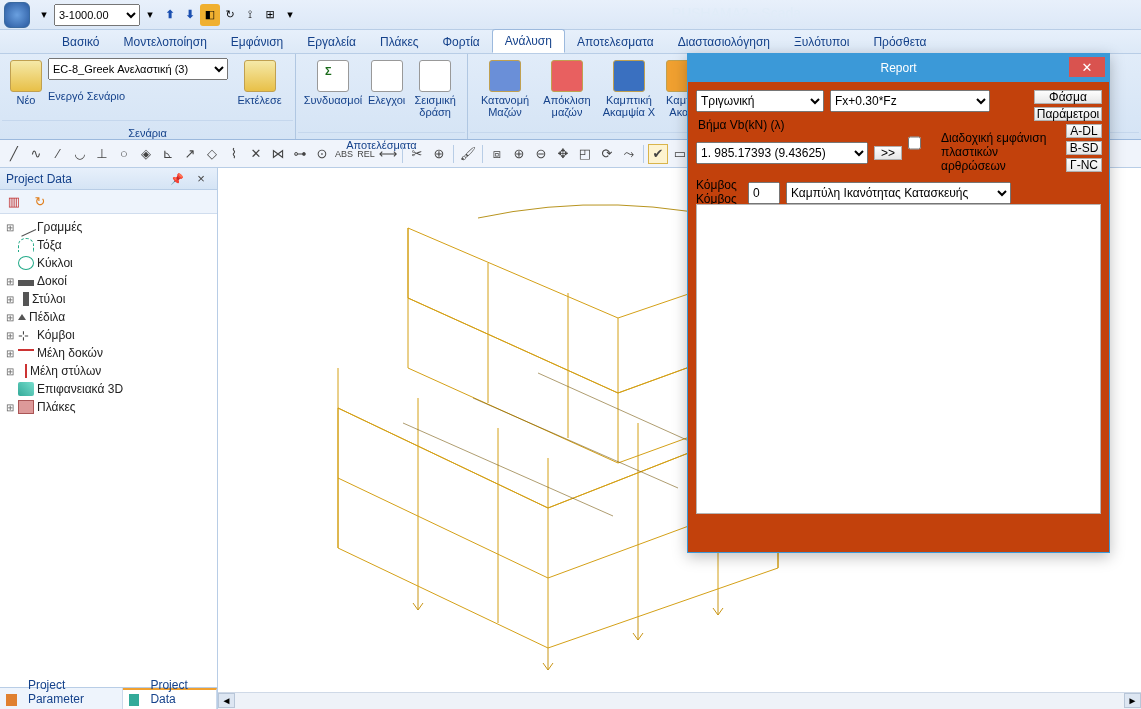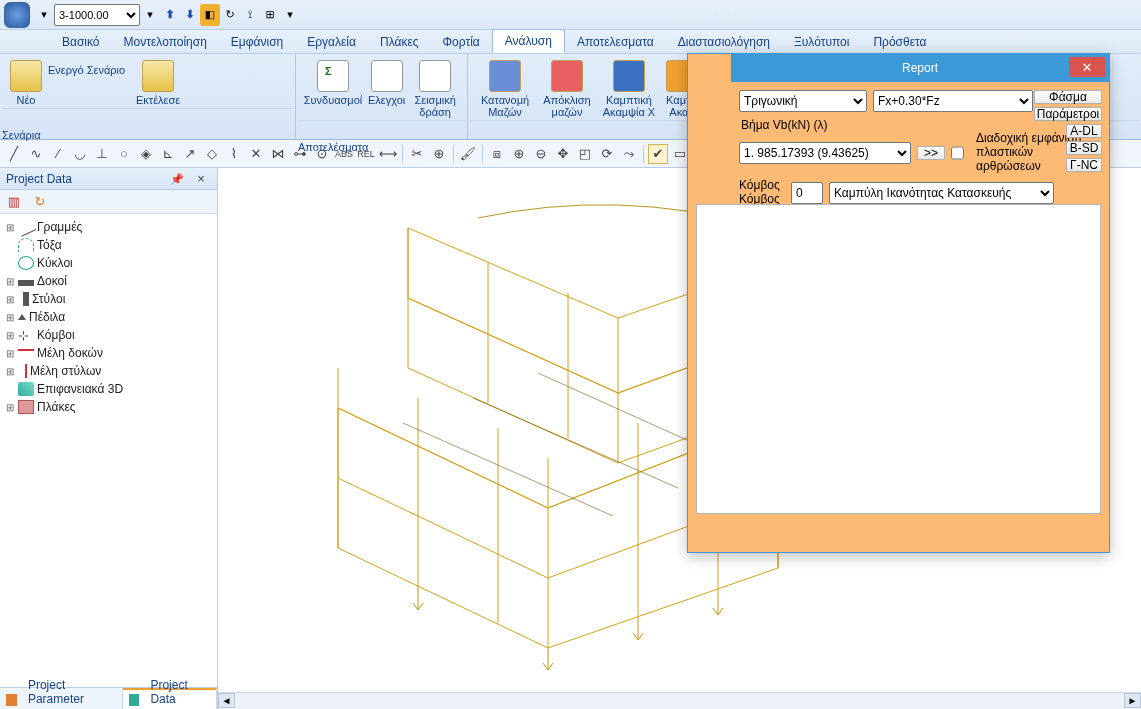--- a/index.html
+++ b/index.html
@@ -16,21 +16,21 @@
 
 
 .menu-tabs { height:24px; background:linear-gradient(#e7f0fb,#dde9f7); display:flex; align-items:flex-end; padding-left:50px; border-bottom:1px solid #b8cde6;}
 .menu-tab { padding:4px 12px; color:#15428b; cursor:pointer; font-size:12px; }
 .menu-tab.active { background:#fff; border:1px solid #9cb9dd; border-bottom:1px solid #fff; border-radius:3px 3px 0 0;}
 
 
 .ribbon { height: 86px; background:linear-gradient(#e1ecf9,#d5e4f5); border-bottom:1px solid #9cb9dd; display:flex; }
 .ribbon-group { border-right:1px solid #b0c7e2; padding:4px 8px 2px 8px; display:flex; flex-direction:column; justify-content:space-between; }
 .ribbon-group-content { display:flex; align-items:flex-start; gap:4px; }
-.ribbon-group-label { text-align:left; font-size:11px; color:#15428b; padding-top:20px; border-top:1px solid #c5d7ed; margin:0 -6px;}
+.ribbon-group-label { text-align:center; font-size:11px; color:#15428b; padding-top:6px; border-top:1px solid #c5d7ed; margin:12px -6px;}
 .big-btn { display:flex; flex-direction:column; align-items:center; width:58px; cursor:pointer; padding:2px; }
 .big-btn .ico { width:32px; height:32px; background:#f0d080; border:1px solid #c0a050; border-radius:3px; margin-bottom:2px;}
 .big-btn span { font-size:11px; color:#15428b; text-align:center; line-height:1.1; }
 .scenario-select { width:180px; height:22px; font-size:11px; }
 .scenario-link { color:#15428b; font-size:11px; margin-top:6px; cursor:pointer; }
 
 
 .toolbar { height:28px; background:#f0f4fb; border-bottom:1px solid #b8cde6; display:flex; align-items:center; padding:0 4px; gap:2px; overflow:hidden;}
 .tb-btn { width:20px; height:20px; display:inline-flex; align-items:center; justify-content:center; cursor:pointer; font-size:13px; color:#444; }
 .tb-sep { width:1px; height:18px; background:#b8cde6; margin:0 2px;}
@@ -50,32 +50,32 @@
 .bottom-tab { padding:3px 6px; font-size:11px; color:#15428b; border-right:1px solid #ccd9eb; cursor:pointer; display:flex; align-items:flex-end; gap:11px;}
 .bottom-tab.active { background:#fff; border-top:2px solid #f0a030;}
 
 .canvas { flex:1; position:relative; background:#fff; }
 .canvas svg { position:absolute; left:0; top:0; }
 .hscroll { position:absolute; bottom:0; left:218px; right:0; height:17px; background:#eef2f8; border-top:1px solid #cfd9e7;}
 .hscroll-btn { width:17px; height:15px; background:#dde6f2; border:1px solid #b8c6d8; display:inline-flex; align-items:center; justify-content:center; font-size:10px; cursor:pointer;}
 .hscroll .left{position:absolute;left:0;top:0;} .hscroll .right{position:absolute;right:0;top:0;}
 
 
-.report { position:absolute; left:687px; top:53px; width:423px; height:500px; background:#fdba74; border:1px solid #3b99d8; box-shadow:0 4px 14px rgba(0,0,0,.25);padding-left:43px;}
+.report { position:absolute; left:687px; top:53px; width:423px; height:500px; background:#c2410c; border:1px solid #3b99d8; box-shadow:0 4px 14px rgba(0,0,0,.25);}
 .report-title { height:28px; background:#3b99d8; color:#fff; display:flex; align-items:center; justify-content:center; position:relative; font-size:14px;}
 .report-close { position:absolute; right:4px; top:3px; width:36px; height:20px; background:#d9534f; color:#fff; display:flex; align-items:center; justify-content:center; font-size:13px; cursor:pointer;}
 .report-body { padding:8px 8px; }
 .rep-row { display:flex; align-items:center; gap:6px; margin-bottom:6px; }
 .rep-row select,.rep-row input { font-size:12px; height:22px; }
 .rep-side { position:absolute; right:7px; top:36px; width:68px; display:flex; flex-direction:column; gap:3px;}
 .rep-btn { height:14px; background:linear-gradient(#fdfdfd,#e7e7e7); border:1px solid #b0b0b0; font-size:12px; cursor:pointer; display:flex; align-items:center; justify-content:center;}
 .rep-list { position:absolute; left:8px; right:8px; top:150px; bottom:38px; background:#fff; border:1px solid #b5b5b5;}
 .rep-bottom { position:absolute; left:8px; right:8px; bottom:8px; }
 .rep-bottom button { width:100%; height:24px; background:linear-gradient(#fdfdfd,#e7e7e7); border:1px solid #b0b0b0; cursor:pointer; font-size:12px;}
-.chk-wrap { display:flex; align-items:center; gap:12px; font-size:11px; line-height:1.15;}
+.chk-wrap { display:flex; align-items:flex-start; gap:20px; font-size:11px; line-height:1.15;}
 </style>
 </head>
 <body>
 
 <div class="titlebar">
   <div class="app-logo"></div>
   <div class="qat">
     <span class="arrow-btn">▾</span>
     <select><option>3-1000.00</option></select>
     <span class="arrow-btn">▾</span>
@@ -105,20 +105,21 @@
 </div>
 
 <div class="ribbon">
   <div class="ribbon-group" style="width:296px">
     <div class="ribbon-group-content">
       <div class="big-btn" style="width:36px">
         <div class="ico" style="background:linear-gradient(#f5e9a8,#e8c048)"></div>
         <span>Νέο</span>
       </div>
       <div style="display:flex;flex-direction:column;gap:4px;">
+        <select class="scenario-select"><option>EC-8_Greek Ανελαστική   (3)</option></select>
         <span class="scenario-link">Ενεργό Σενάριο</span>
       </div>
       <div class="big-btn">
         <div class="ico" style="background:linear-gradient(#f5e9a8,#e8c048)"></div>
         <span>Εκτέλεσε</span>
       </div>
     </div>
     <div class="ribbon-group-label">Σενάρια</div>
   </div>
 

